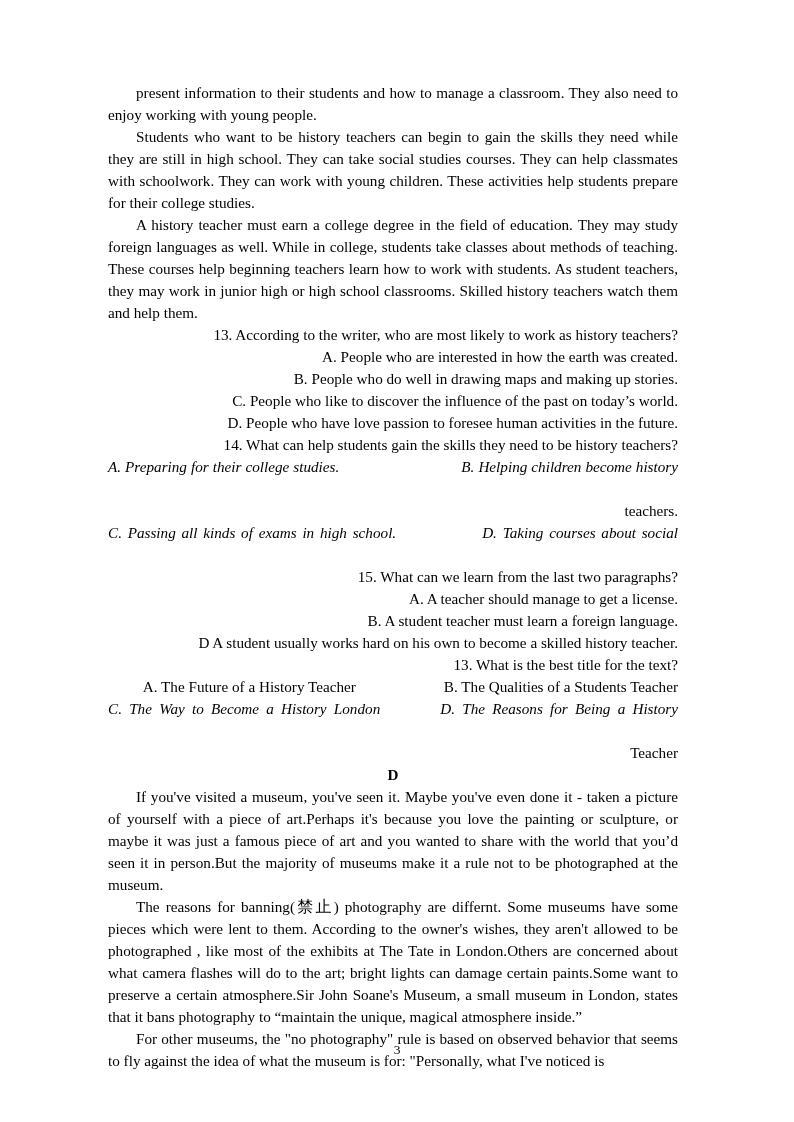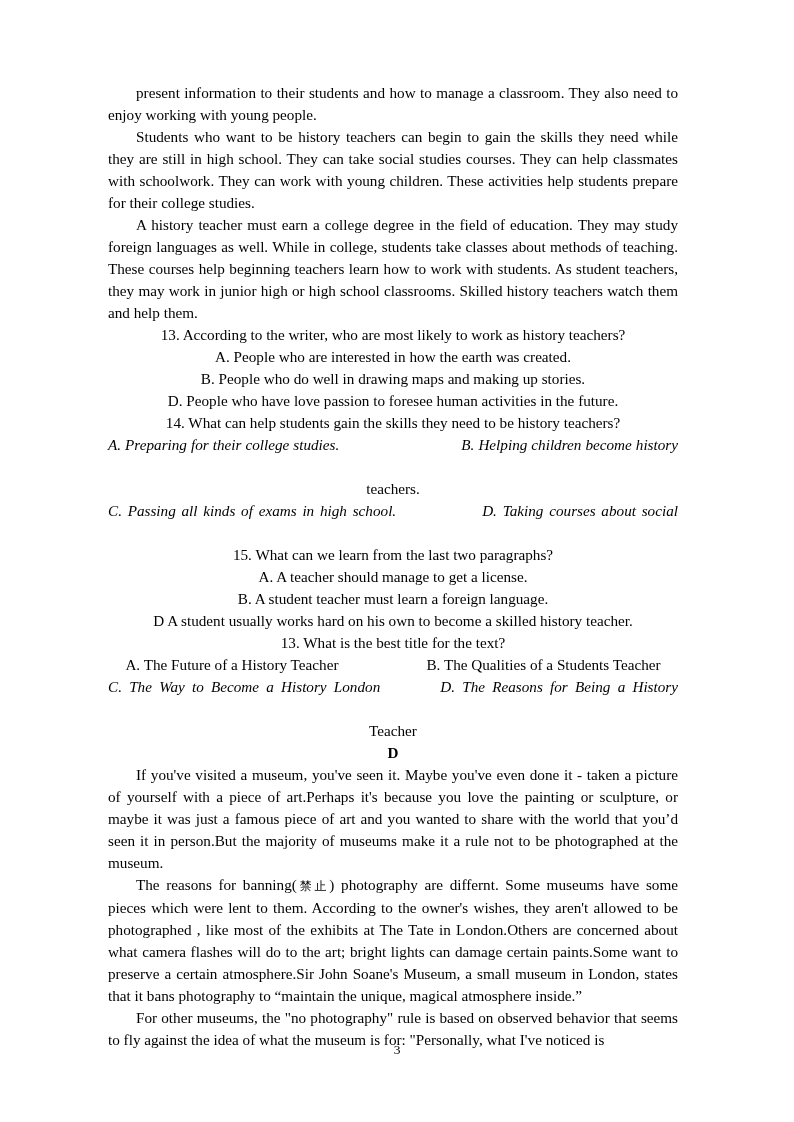--- a/index.html
+++ b/index.html
@@ -29,21 +29,21 @@
   }
   .para {
     margin: 0;
     text-align: justify;
     text-justify: inter-word;
     text-indent: 28px;
     hyphens: none;
   }
   .line {
     margin: 0;
-    text-align: center;
+    text-align: right;
     text-indent: 0;
   }
   
   .qsplit {
     margin: 0;
     text-align: justify;
     text-justify: inter-word;
     text-indent: 0;
     font-style: italic;
   }
@@ -55,21 +55,21 @@
   .section-label {
     margin: 0;
     text-align: center;
     text-indent: 0;
     font-weight: bold;
   }
   .colgap-a { display: inline-block; width: 122px; }
   .colgap-b { display: inline-block; width: 86px; }
   .colgap-c { display: inline-block; width: 88px; }
   .colgap-d { display: inline-block; width: 60px; }
-  .cjk { font-family: "DejaVu Sans", sans-serif; font-size: 12px; }
+  .cjk { font-family: "DejaVu Sans", sans-serif; font-size: 16px; }
   #page-number {
     position: absolute;
     left: 0;
     top: 1042px;
     width: 794px;
     text-align: center;
     font-size: 13.5px;
     font-family: "Liberation Serif", "DejaVu Serif", serif;
   }
 </style>
@@ -80,20 +80,21 @@
 
   <div id="content">
 
     <p class="para">present information to their students and how to manage a classroom. They also need to enjoy working with young people.</p>
     <p class="para">Students who want to be history teachers can begin to gain the skills they need while they are still in high school. They can take social studies courses. They can help classmates with schoolwork. They can work with young children. These activities help students prepare for their college studies.</p>
     <p class="para">A history teacher must earn a college degree in the field of education. They may study foreign languages as well. While in college, students take classes about methods of teaching. These courses help beginning teachers learn how to work with students. As student teachers, they may work in junior high or high school classrooms. Skilled history teachers watch them and help them.</p>
 
     <p class="line">13. According to the writer, who are most likely to work as history teachers?</p>
     <p class="line">A. People who are interested in how the earth was created.</p>
     <p class="line">B. People who do well in drawing maps and making up stories.</p>
+    <p class="line">C. People who like to discover the influence of the past on today’s world.</p>
     <p class="line">D. People who have love passion to foresee human activities in the future.</p>
 
     <p class="line">14. What can help students gain the skills they need to be history teachers?</p>
     <p class="qsplit"><span>A. Preparing for their college studies.</span><span class="colgap-a"></span><span>B. Helping children become history</span></p>
     <p class="line">teachers.</p>
     <p class="qsplit"><span>C. Passing all kinds of exams in high school.</span><span class="colgap-b"></span><span>D. Taking courses about social</span></p>
 
     <p class="line">15. What can we learn from the last two paragraphs?</p>
     <p class="line">A. A teacher should manage to get a license.</p>
     <p class="line">B. A student teacher must learn a foreign language.</p>

